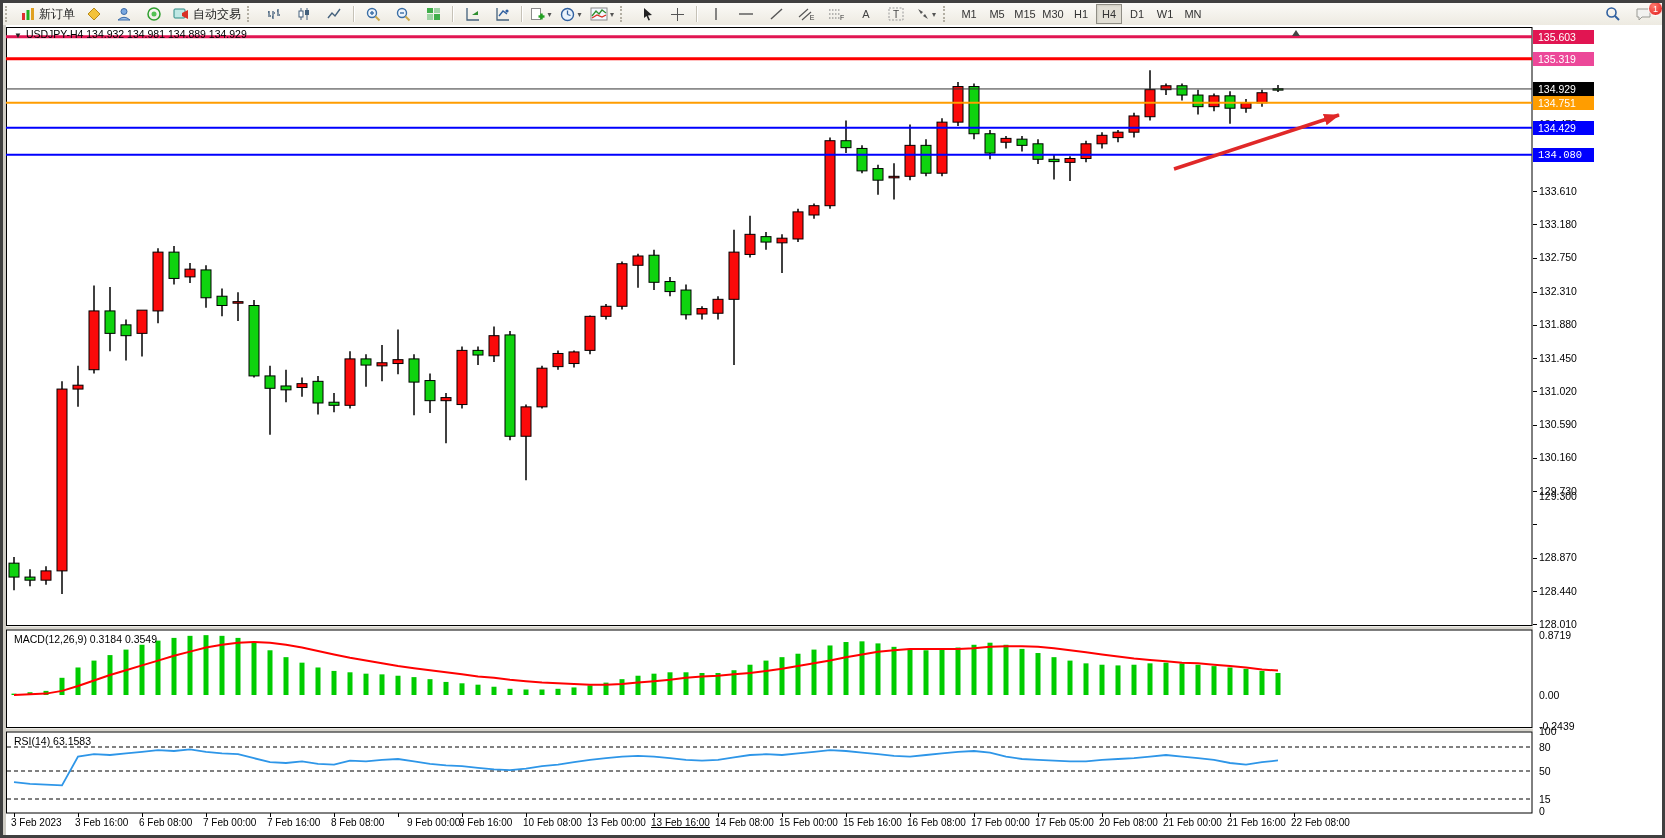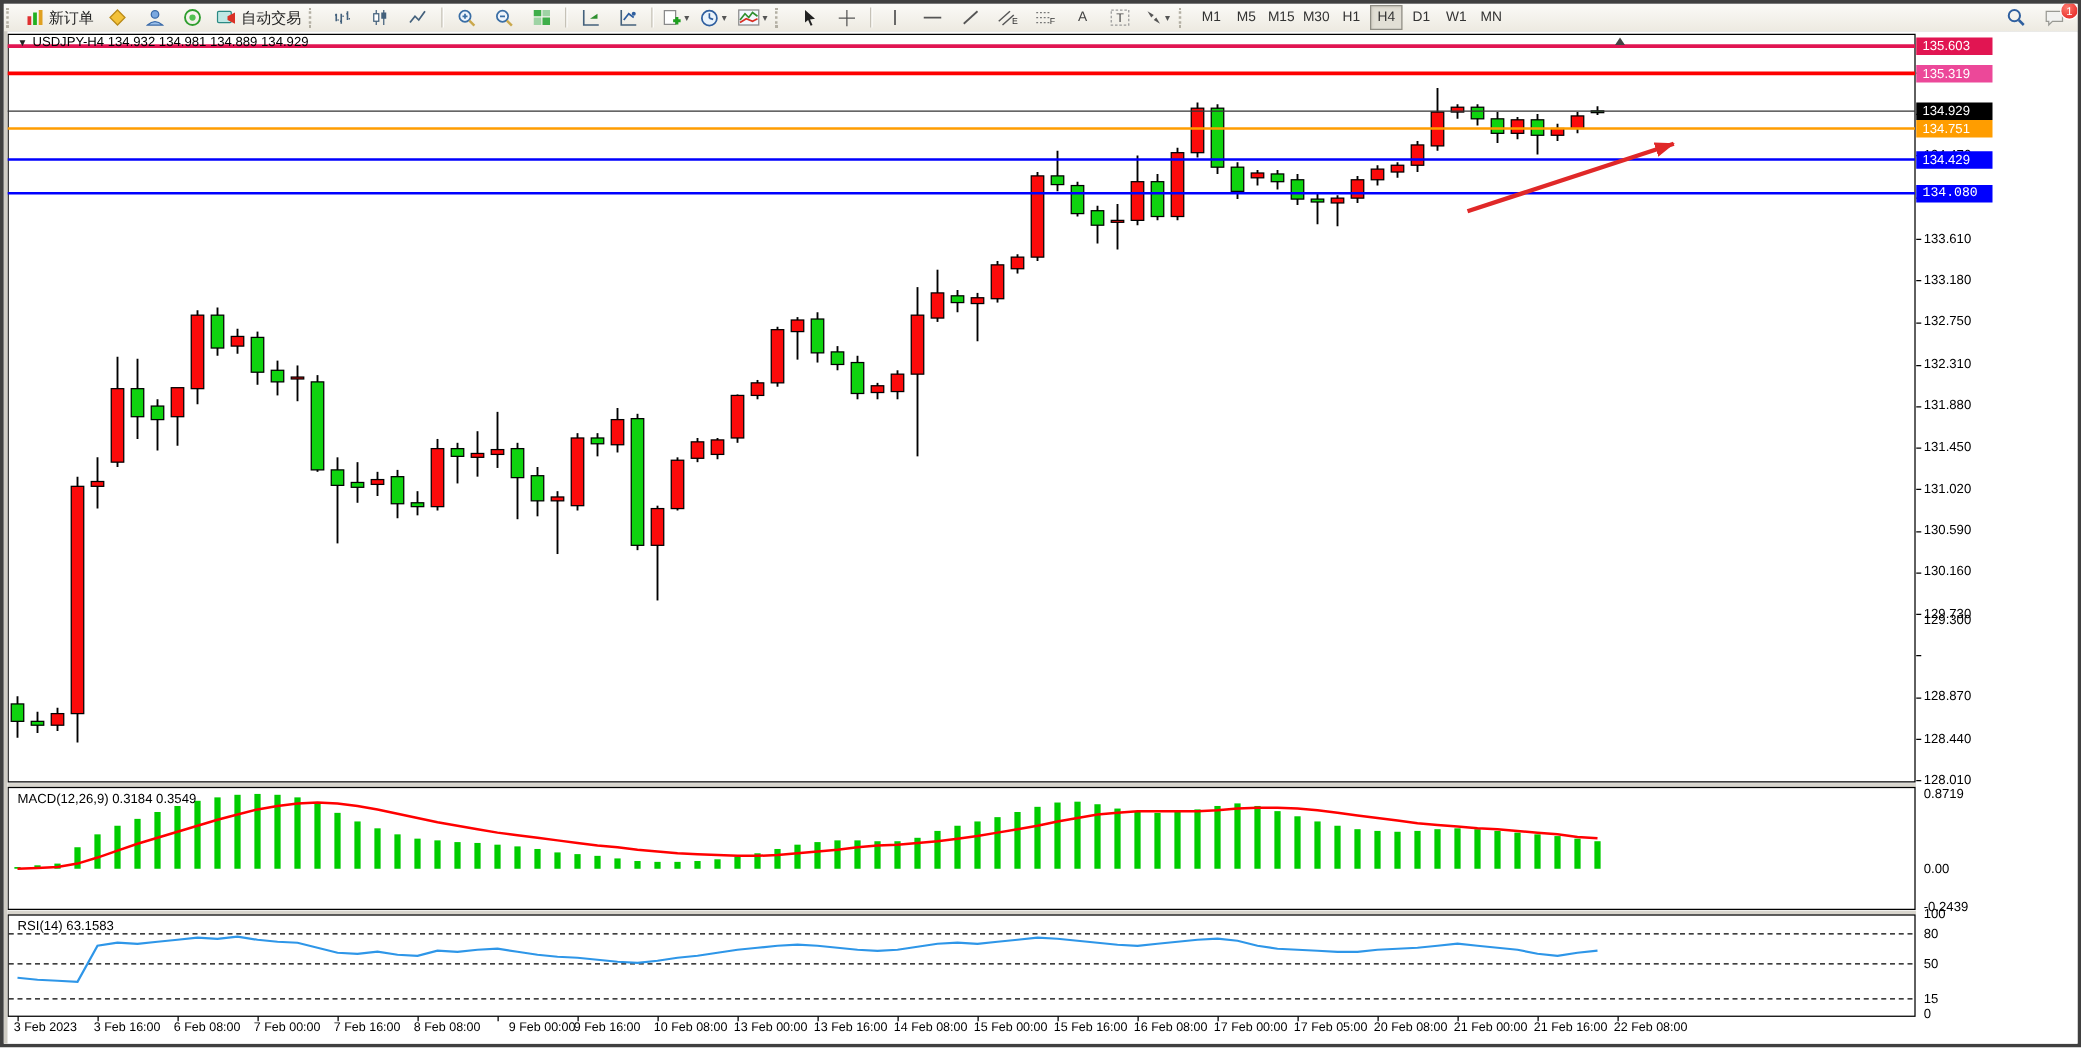--- a/index.html
+++ b/index.html
@@ -603,21 +603,21 @@
         <div class="xlabel" style="left: 325px;">8 Feb 08:00</div>
         <div class="xtick" style="left: 392px;"></div>
         <div class="xlabel" style="left: 389px; margin-left: 12px;">9 Feb 00:00</div>
         <div class="xtick" style="left: 456px;"></div>
         <div class="xlabel" style="left: 453px;">9 Feb 16:00</div>
         <div class="xtick" style="left: 520px;"></div>
         <div class="xlabel" style="left: 517px;">10 Feb 08:00</div>
         <div class="xtick" style="left: 584px;"></div>
         <div class="xlabel" style="left: 581px;">13 Feb 00:00</div>
         <div class="xtick" style="left: 648px;"></div>
-        <div class="xlabel" style="left: 645px;">13 Feb 16:00</div>
+        <div class="xlabel" style="left: 645px; text-decoration: underline;">13 Feb 16:00</div>
         <div class="xtick" style="left: 712px;"></div>
         <div class="xlabel" style="left: 709px;">14 Feb 08:00</div>
         <div class="xtick" style="left: 776px;"></div>
         <div class="xlabel" style="left: 773px;">15 Feb 00:00</div>
         <div class="xtick" style="left: 840px;"></div>
         <div class="xlabel" style="left: 837px; text-align: center;">15 Feb 16:00</div>
         <div class="xtick" style="left: 904px;"></div>
         <div class="xlabel" style="left: 901px;">16 Feb 08:00</div>
         <div class="xtick" style="left: 968px;"></div>
         <div class="xlabel" style="left: 965px;">17 Feb 00:00</div>

